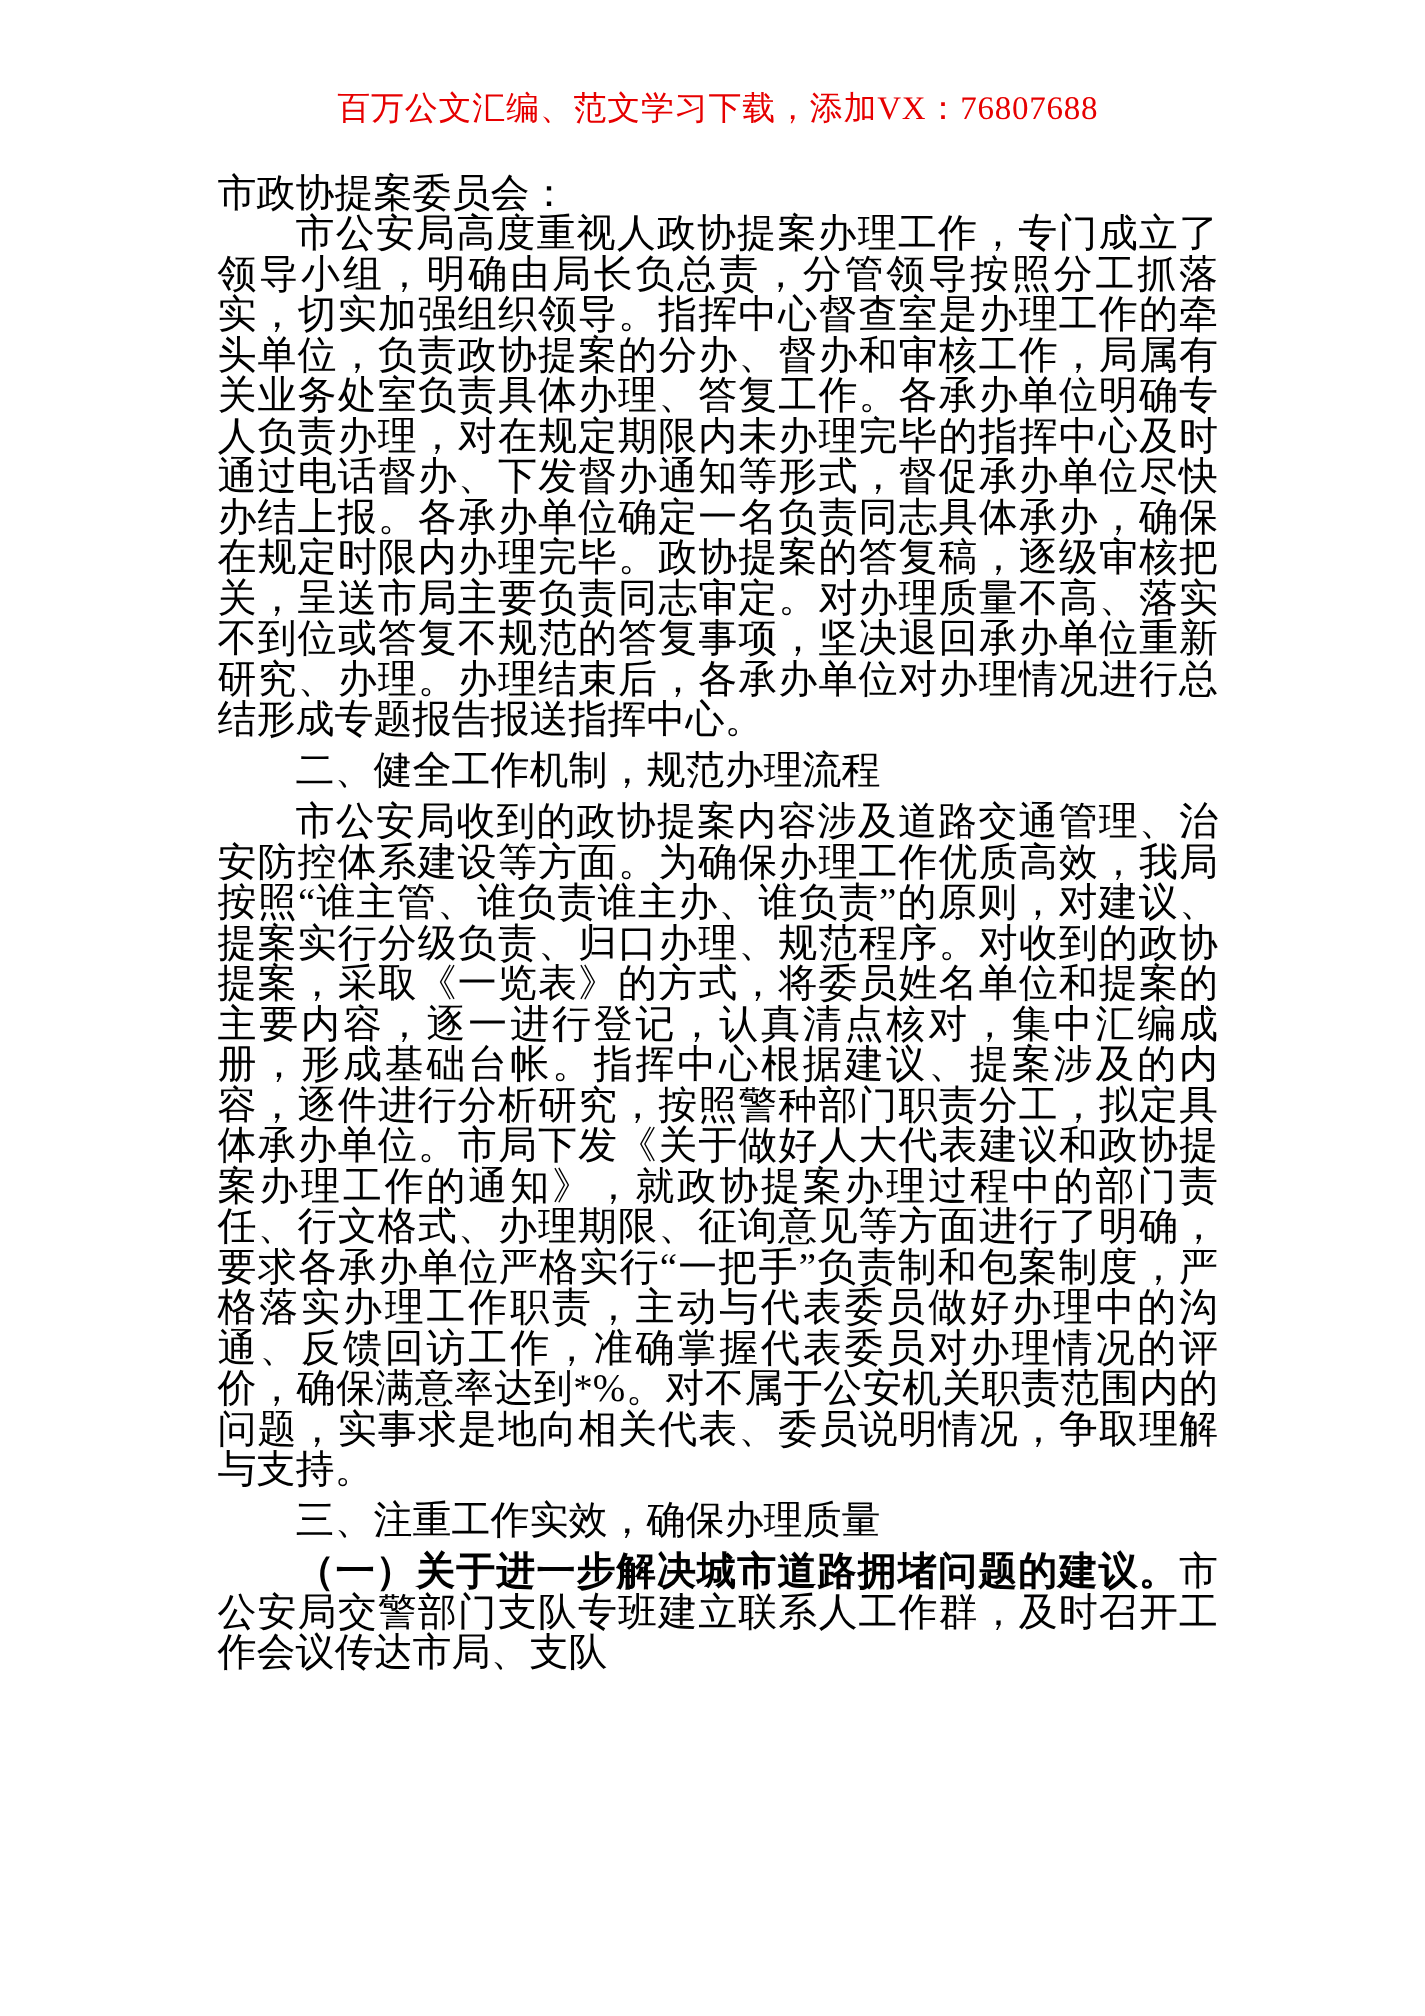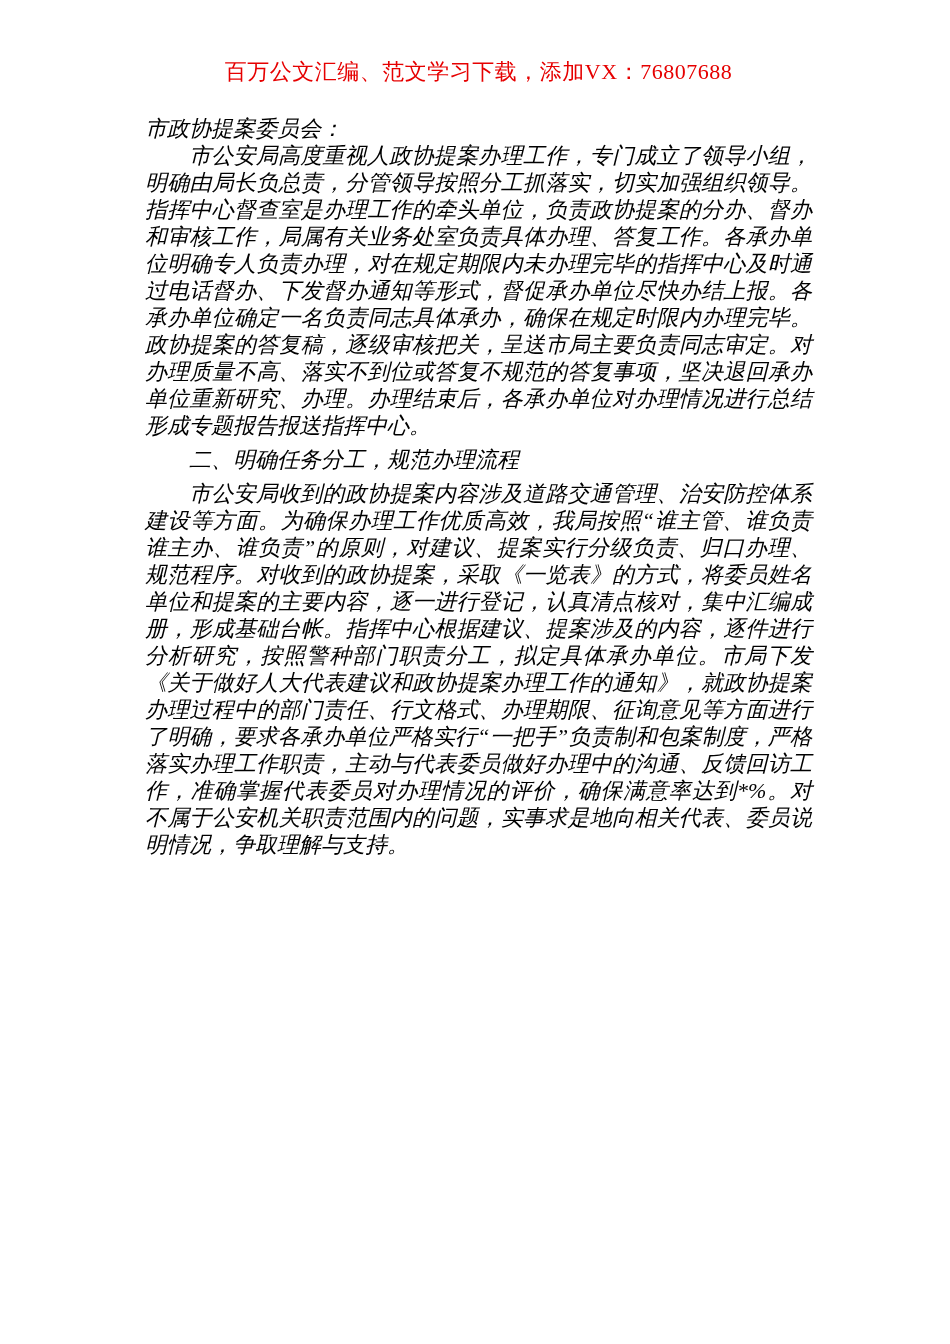--- a/index.html
+++ b/index.html
@@ -26,25 +26,24 @@
     text-align: center;
     font-size: 22px;
     line-height: 27px;
     margin: 0 0 30px 0;
     font-weight: 400;
     letter-spacing: 0.5px;
   }
   .doc p,
   .doc h2 {
     margin: 0;
-    font-size: 22px;
+    font-size: 26px;
     line-height: 27px;
     text-align: justify;
     font-weight: 400;
-    font-style: italic;
   }
   .salutation {
     text-indent: 0;
   }
   .para {
     text-indent: 2em;
     margin: 0 0 4px 0 !important;
   }
   .heading {
     font-family: "Liberation Sans", "DejaVu Sans", sans-serif;
@@ -66,21 +65,23 @@
   <div class="promo">百万公文汇编、范文学习下载，添加VX：76807688</div>
 
   <div class="doc">
 
     <p class="salutation">市政协提案委员会：</p>
 
 
 
     <p class="para">市公安局高度重视人政协提案办理工作，专门成立了领导小组，明确由局长负总责，分管领导按照分工抓落实，切实加强组织领导。指挥中心督查室是办理工作的牵头单位，负责政协提案的分办、督办和审核工作，局属有关业务处室负责具体办理、答复工作。各承办单位明确专人负责办理，对在规定期限内未办理完毕的指挥中心及时通过电话督办、下发督办通知等形式，督促承办单位尽快办结上报。各承办单位确定一名负责同志具体承办，确保在规定时限内办理完毕。政协提案的答复稿，逐级审核把关，呈送市局主要负责同志审定。对办理质量不高、落实不到位或答复不规范的答复事项，坚决退回承办单位重新研究、办理。办理结束后，各承办单位对办理情况进行总结形成专题报告报送指挥中心。</p>
 
-    <h2 class="heading">二、明确任务分工，规范办理流程</h2>
+    <h2 class="heading">二、健全工作机制，规范办理流程</h2>
 
     <p class="para">市公安局收到的政协提案内容涉及道路交通管理、治安防控体系建设等方面。为确保办理工作优质高效，我局按照“谁主管、谁负责谁主办、谁负责”的原则，对建议、提案实行分级负责、归口办理、规范程序。对收到的政协提案，采取《一览表》的方式，将委员姓名单位和提案的主要内容，逐一进行登记，认真清点核对，集中汇编成册，形成基础台帐。指挥中心根据建议、提案涉及的内容，逐件进行分析研究，按照警种部门职责分工，拟定具体承办单位。市局下发《关于做好人大代表建议和政协提案办理工作的通知》，就政协提案办理过程中的部门责任、行文格式、办理期限、征询意见等方面进行了明确，要求各承办单位严格实行“一把手”负责制和包案制度，严格落实办理工作职责，主动与代表委员做好办理中的沟通、反馈回访工作，准确掌握代表委员对办理情况的评价，确保满意率达到*%。对不属于公安机关职责范围内的问题，实事求是地向相关代表、委员说明情况，争取理解与支持。</p>
 
+    <h2 class="heading">三、注重工作实效，确保办理质量</h2>
 
 
+    <p class="para"><span class="bold-lead">（一）关于进一步解决城市道路拥堵问题的建议。</span><span>市公安局交警部门支队专班建立联系人工作群，及时召开工作会议传达市局、支队</span></p>
 
   </div>
 </div>
 
 </body></html>

